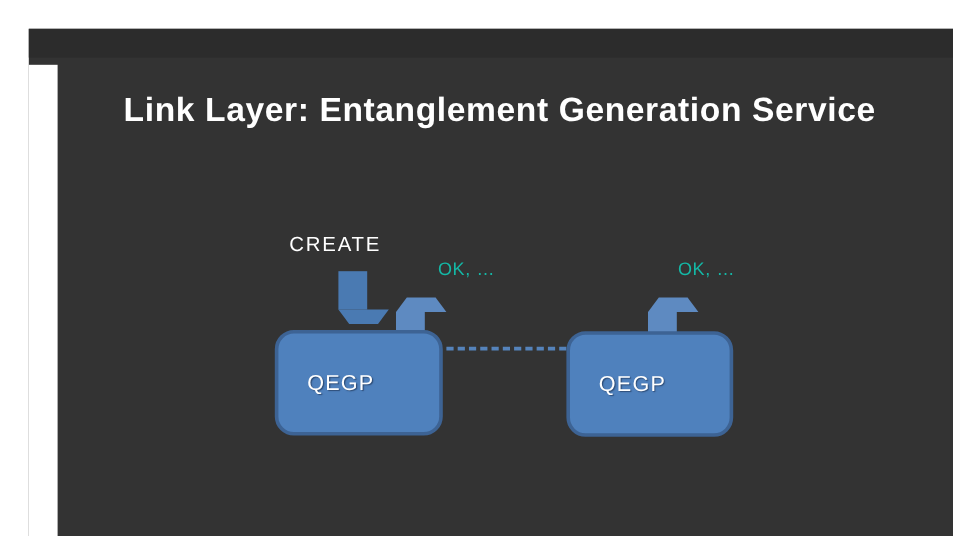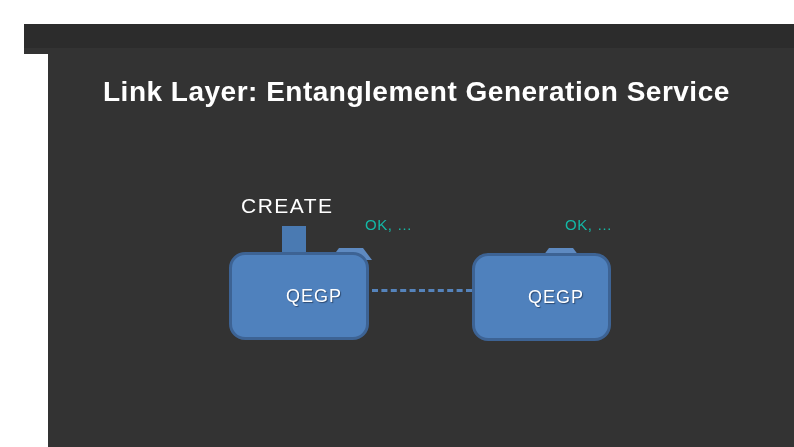--- a/index.html
+++ b/index.html
@@ -27,21 +27,21 @@
     font-size: 28px;
     font-weight: bold;
     letter-spacing: 0.5px;
     white-space: nowrap;
   }
 
   .create-label {
     position: absolute;
     left: 205px; top: 158px;
     color: #ffffff;
-    font-size: 21px;
+    font-size: 17px;
     letter-spacing: 1.5px;
     white-space: nowrap;
   }
 
   .ok-label {
     position: absolute;
     color: #14b8a6;
     font-size: 15px;
     letter-spacing: 0.5px;
     white-space: nowrap;
@@ -73,21 +73,21 @@
   .arrow-up-right { left: 504px; top: 188px; }
   .arrow-up-right .shaft { height: 29px; }
 
   
   .node {
     position: absolute;
     width: 140px; height: 88px;
     background: #4f81bd;
     border: 3px solid #3d6394;
     border-radius: 16px;
-    display: flex; align-items: center; justify-content: flex-end;
+    display: flex; align-items: center; justify-content: flex-start; margin-top: 23px;
   }
   .node-left  { left: 205px; top: 228px; }
   .node-right { left: 448px; top: 229px; width: 139px; }
   .node .node-label {
     color: #ffffff;
     font-size: 18px;
     letter-spacing: 1px;
     text-shadow: 1px 1px 1px #2c4a73;
   }
 

